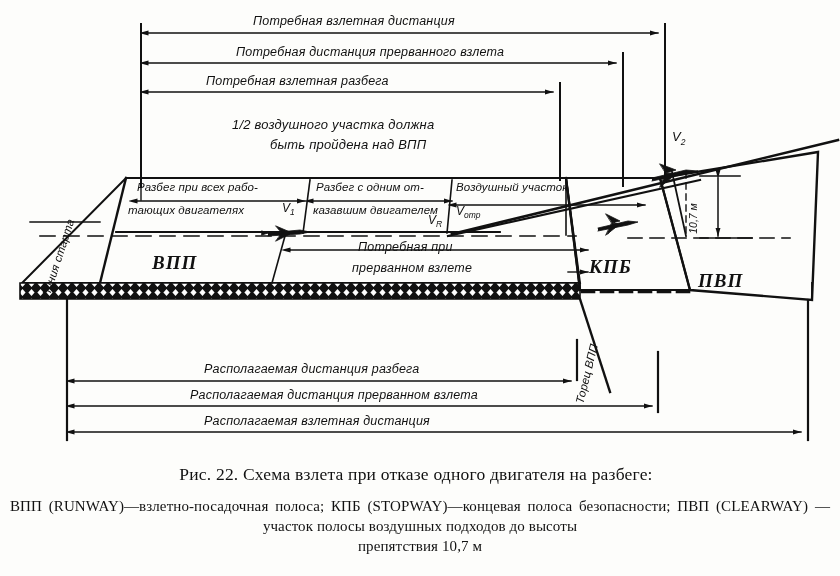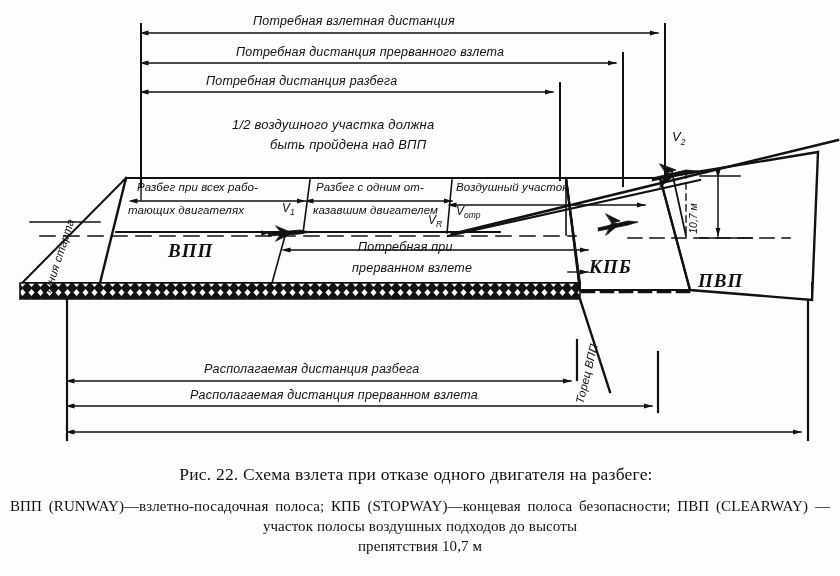--- a/index.html
+++ b/index.html
@@ -301,21 +301,21 @@
           <line x1="141" y1="186" x2="141" y2="200"></line>
         </g>
 
       </g>
     </svg>
 
     <div class="dim-label" style="left:253px; top:14px;">Потребная взлетная дистанция</div>
 
     <div class="dim-label" style="left:236px; top:45px;">Потребная дистанция прерванного взлета</div>
 
-    <div class="dim-label" style="left:206px; top:74px;">Потребная дистанция разбега</div>
+    <div class="dim-label" style="left:206px; top:74px;">Потребная взлетная разбега</div>
 
     <div class="note-label" style="left:232px; top:118px;">1/2 воздушного участка  должна</div>
     <div class="note-label" style="left:270px; top:138px;">быть пройдена над ВПП</div>
 
     <div class="zone-label" style="left:137px; top:181px;">Разбег при всех рабо-</div>
     <div class="zone-label" style="left:128px; top:204px;">тающих двигателях</div>
     <div class="speed-label" style="left:282px; top:202px;"><span>V</span><sub>1</sub></div>
 
     <div class="zone-label" style="left:316px; top:181px;">Разбег с одним от-</div>
     <div class="zone-label" style="left:313px; top:204px;">казавшим двигателем</div>
@@ -328,26 +328,27 @@
     <div class="dim-label" style="left:352px; top:261px;">прерванном взлете</div>
 
     <div class="speed-label" style="left:672px; top:130px; font-size:13px;"><span>V</span><sub>2</sub></div>
 
     <div class="height-label" id="label-height" style="left:700px; top:222px;">10,7 м</div>
 
     <div class="zone-label" id="label-start-line" style="left:52px; top:286px;">Линия старта</div>
 
     <div class="zone-label" id="label-threshold" style="left:586px; top:392px;">Торец ВПП</div>
 
-    <div class="region-label" style="left:152px; top:240px;margin-left:16px;">ВПП</div>
+    <div class="region-label" style="left:152px; top:252px;">ВПП</div>
     <div class="region-label" style="left:589px; top:256px;">КПБ</div>
     <div class="region-label" style="left:698px; top:270px;">ПВП</div>
 
     <div class="dim-label" style="left:204px; top:362px;">Располагаемая дистанция разбега</div>
     <div class="dim-label" style="left:190px; top:388px;">Располагаемая дистанция прерванном взлета</div>
+    <div class="dim-label" style="left:204px; top:414px;">Располагаемая взлетная дистанция</div>
 
   </div>
 
   <div id="caption">
     <div id="caption-title">Рис. 22. Схема взлета при отказе одного двигателя на разбеге:</div>
     <div id="caption-body">
       <span>ВПП (RUNWAY)—взлетно-посадочная  полоса; КПБ  (STOPWAY)—концевая  полоса безопасности; ПВП (CLEARWAY) — участок полосы воздушных подходов до высоты</span>
       <span class="last-line">препятствия  10,7  м</span>
     </div>
   </div>

